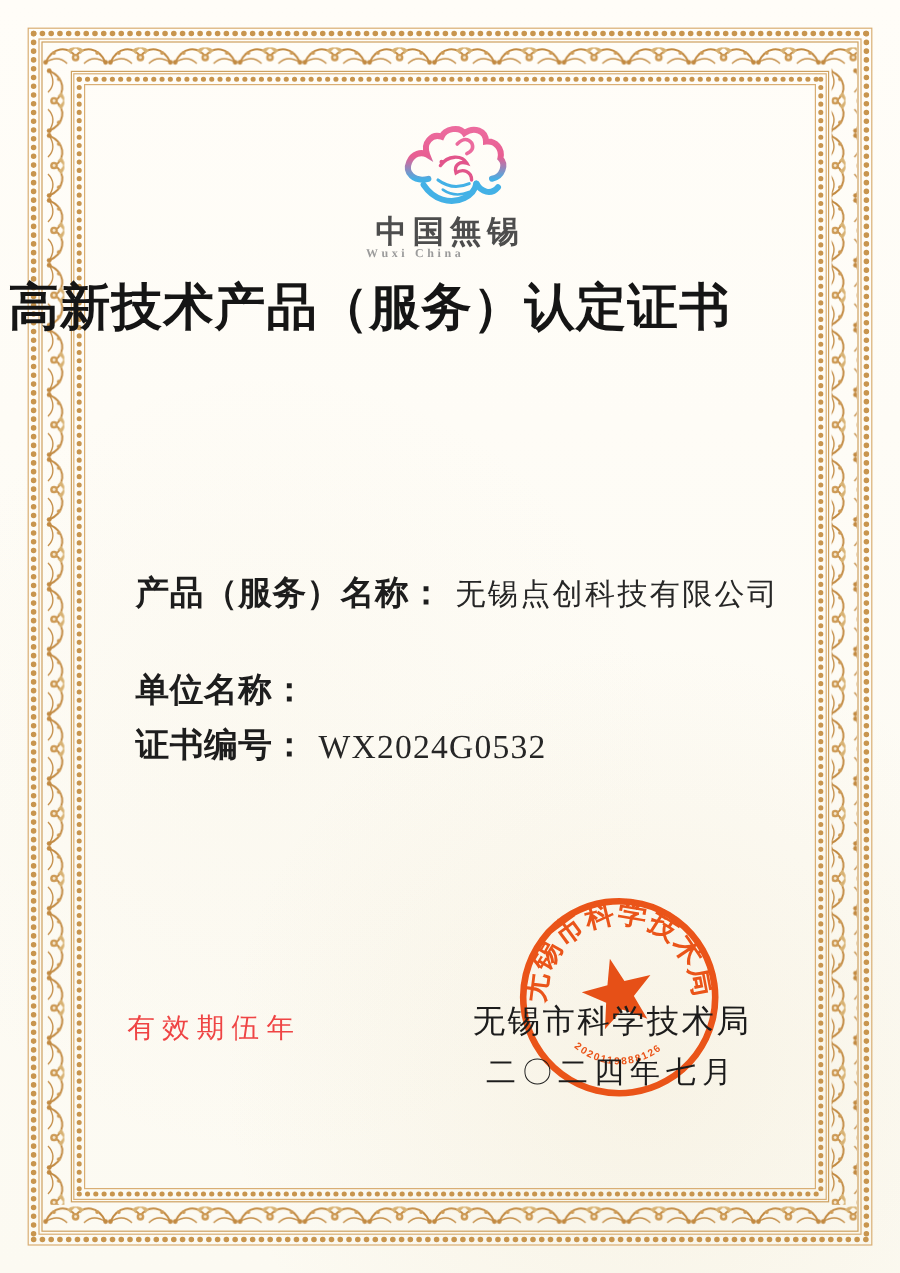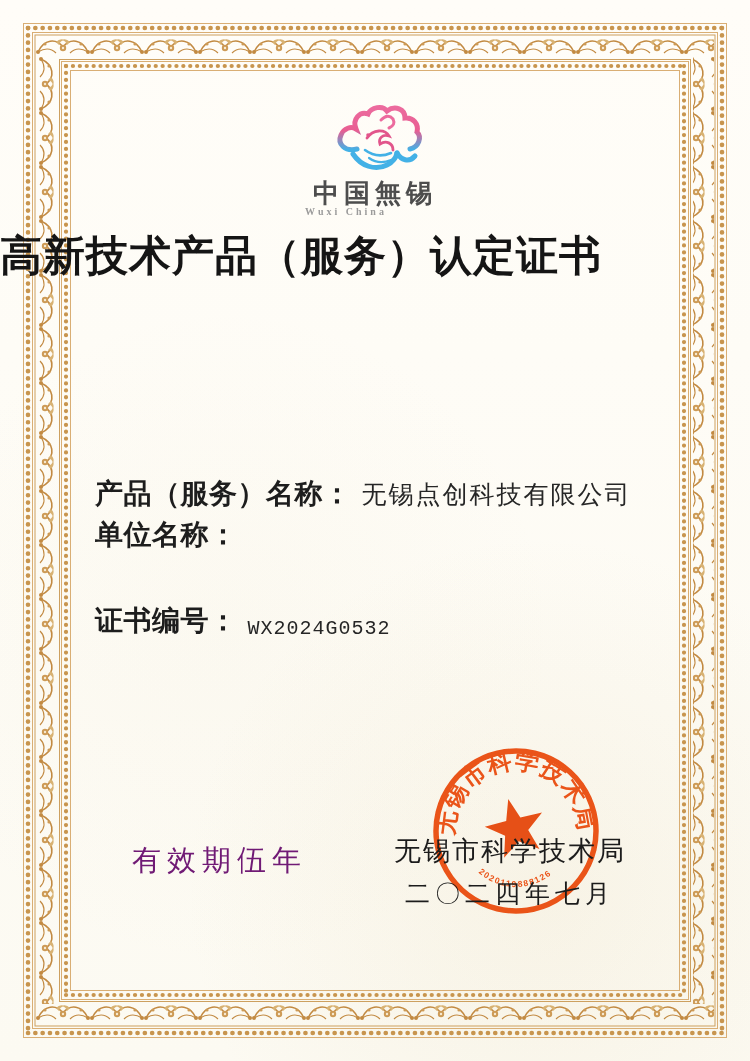--- a/index.html
+++ b/index.html
@@ -22,40 +22,40 @@
     position:absolute;top:176px;left:0;width:750px;text-align:center;
     font-size:26px;letter-spacing:5px;color:#4d4d4d;font-weight:600;
     font-family:"Liberation Serif", serif;
   }
   .logo-en{
     position:absolute;top:206px;left:0;width:692px;text-align:center;
     font-size:10px;letter-spacing:3px;color:#9b9b9b;font-weight:700;
     font-family:"Liberation Serif", serif;
   }
   .cert-title{
-    position:absolute;top:228px;left:0;width:616px;
+    position:absolute;top:228px;left:0;width:616px;text-align:center;
     font-size:42px;font-weight:800;color:#151515;letter-spacing:1px;
     font-family:"Liberation Serif", serif;
   }
   .field{position:absolute;left:95px;display:flex;align-items:baseline;white-space:nowrap;}
   .field-label{
     font-family:"Liberation Sans", sans-serif;
-    font-weight:700;font-size:28px;color:#1d1d1d;letter-spacing:0.5px;
+    font-weight:700;font-size:28px;color:#1d1d1d;letter-spacing:0.5px;margin-left:18px;
   }
   .field-value{
     font-family:"Liberation Serif", serif;
     font-size:25px;color:#262626;margin-left:10px;letter-spacing:2px;
   }
   .f1{top:475px;}
-  .f2{top:516px;gap:14px;}
+  .f2{top:556px;gap:14px;}
   .f3{top:602px;align-items:flex-end;}
-  .f3 .field-value{font-size:20px;letter-spacing:1px;font-family:Liberation Mono, monospace;}
+  .f3 .field-value{font-size:28px;letter-spacing:1px;}
   .validity{
-    position:absolute;left:132px;top:841px;
-    font-size:29px;letter-spacing:6px;color:#701a75;
+    position:absolute;left:106px;top:841px;
+    font-size:23px;letter-spacing:6px;color:#ef4444;
   }
   .issuer{
     position:absolute;top:833px;left:378px;width:264px;text-align:center;
     font-size:27px;letter-spacing:2px;color:#1c1c1c;
   }
   .issue-date{
     position:absolute;top:877px;left:378px;width:264px;text-align:center;
     font-size:25px;letter-spacing:5px;color:#1c1c1c;
   }
   .seal{

